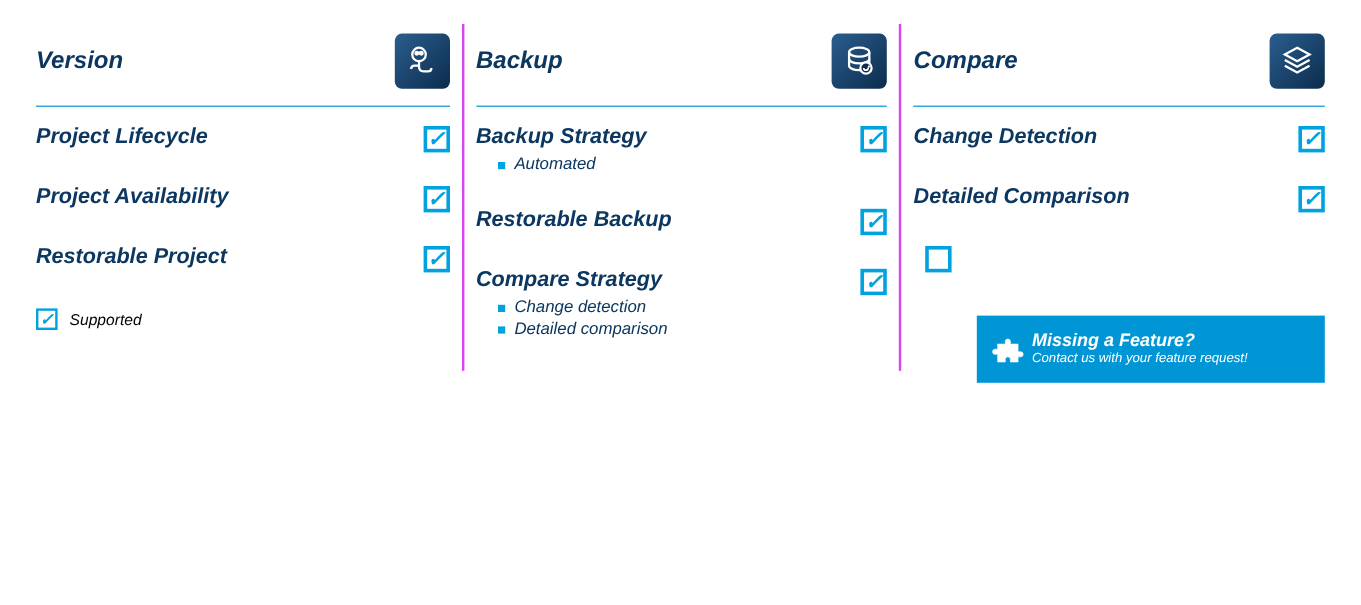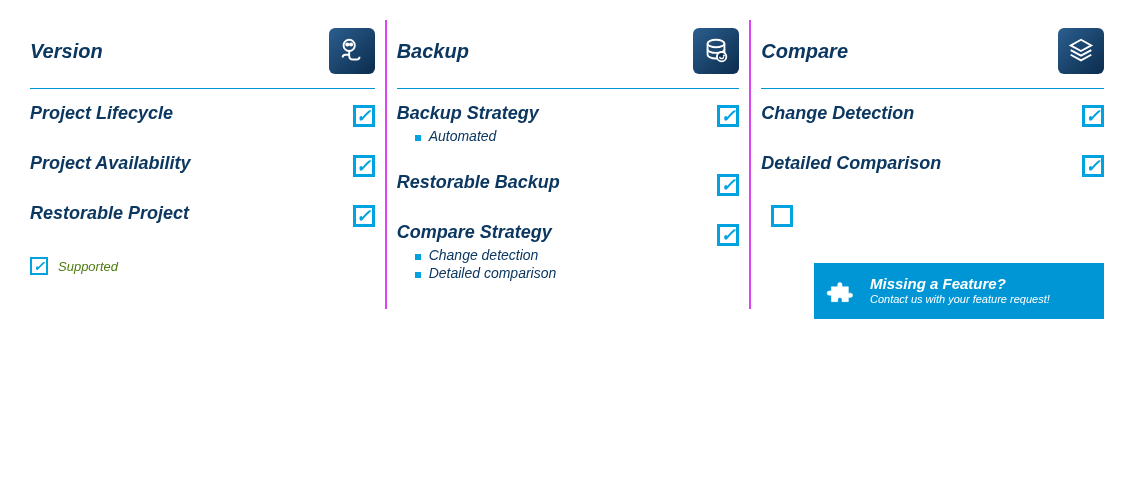--- a/index.html
+++ b/index.html
@@ -119,32 +119,31 @@
   }
   .legend-box.checked::after {
     content: "✓";
     color: #00a3e0;
     font-size: 14px;
     font-weight: 900;
     line-height: 1;
   }
   .legend-label {
     font-size: 13px;
-    color: #4d7c0f;
+    color: #000000;
   }
   .cta {
     position: absolute;
     bottom: -10px;
     right: 10px;
     background: #0096d6;
     color: #fff;
     padding: 10px 16px 10px 10px;
     display: flex;
     align-items: center;
-    gap: 10px;
     width: 290px;
   }
   .cta-icon {
     width: 36px;
     height: 36px;
     display: flex;
     align-items: center;
     justify-content: center;
   }
   .cta-icon svg { width: 34px; height: 34px; }

